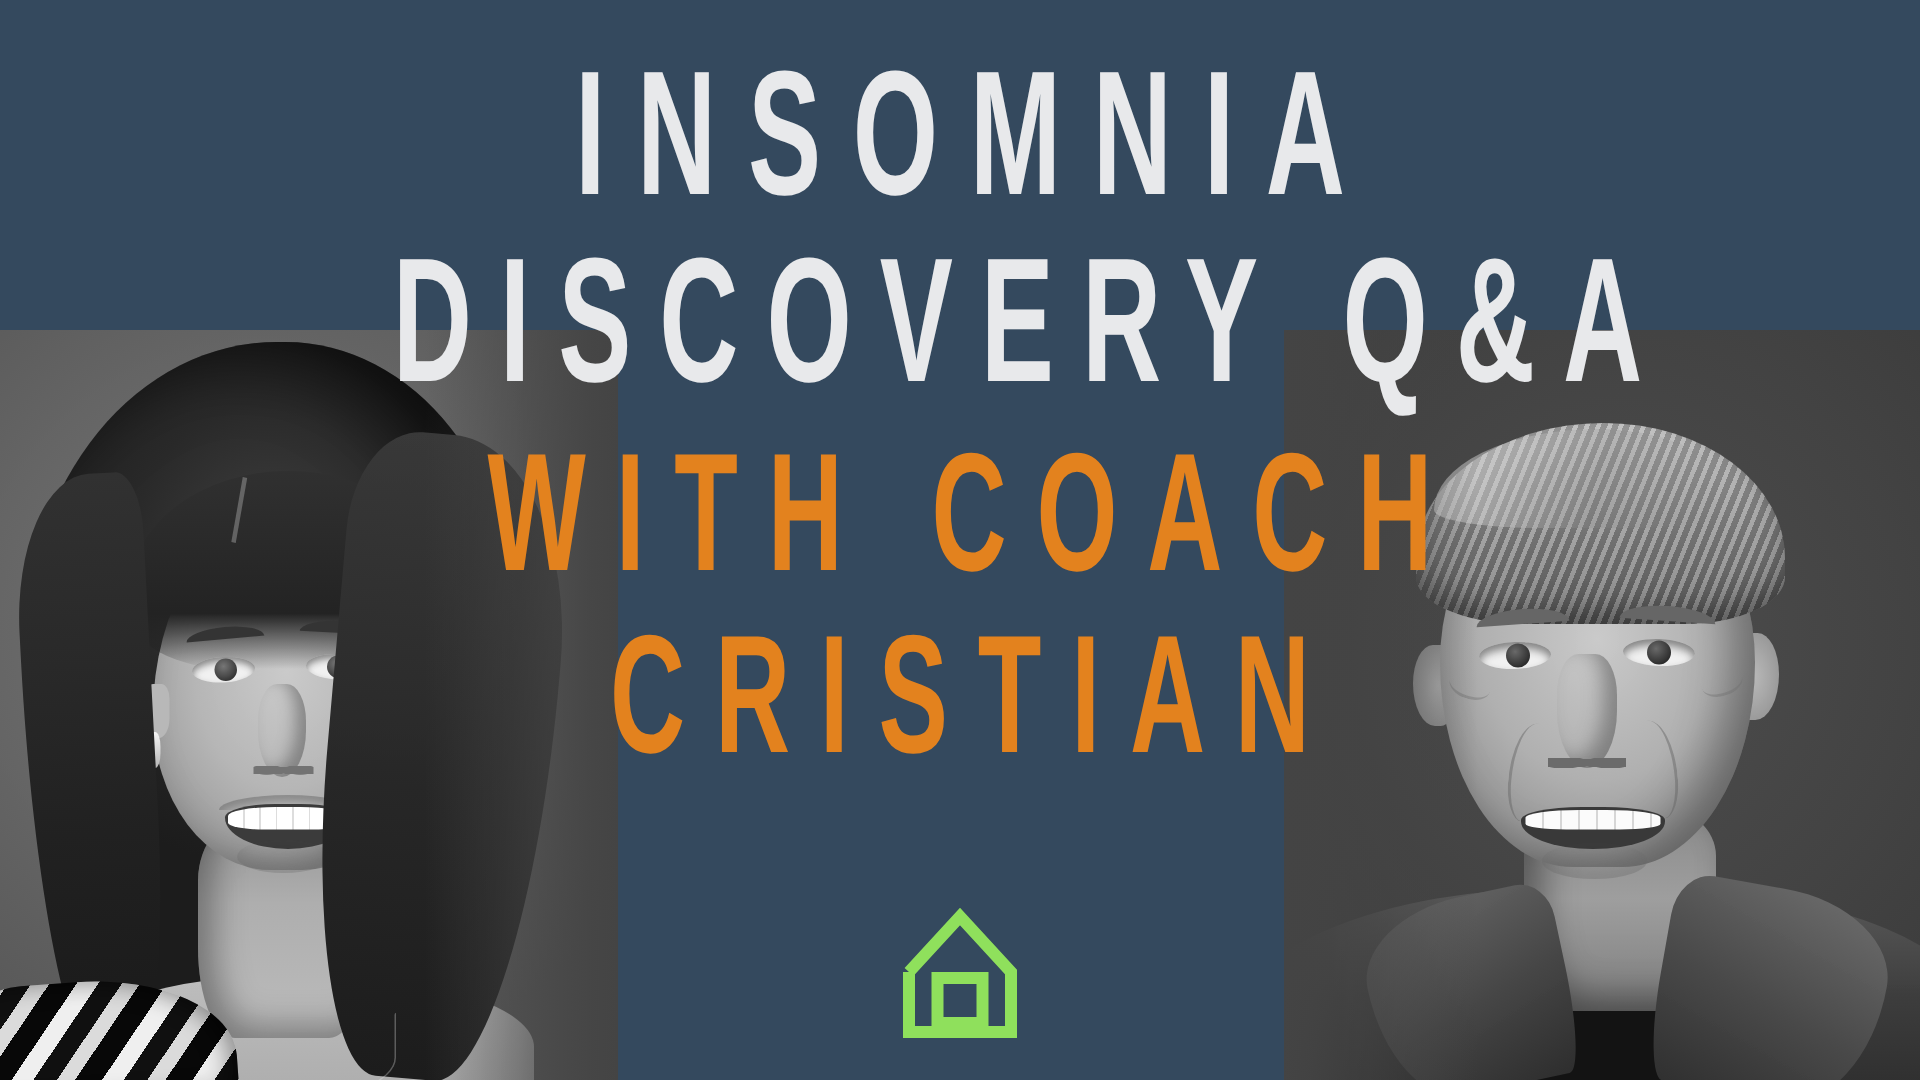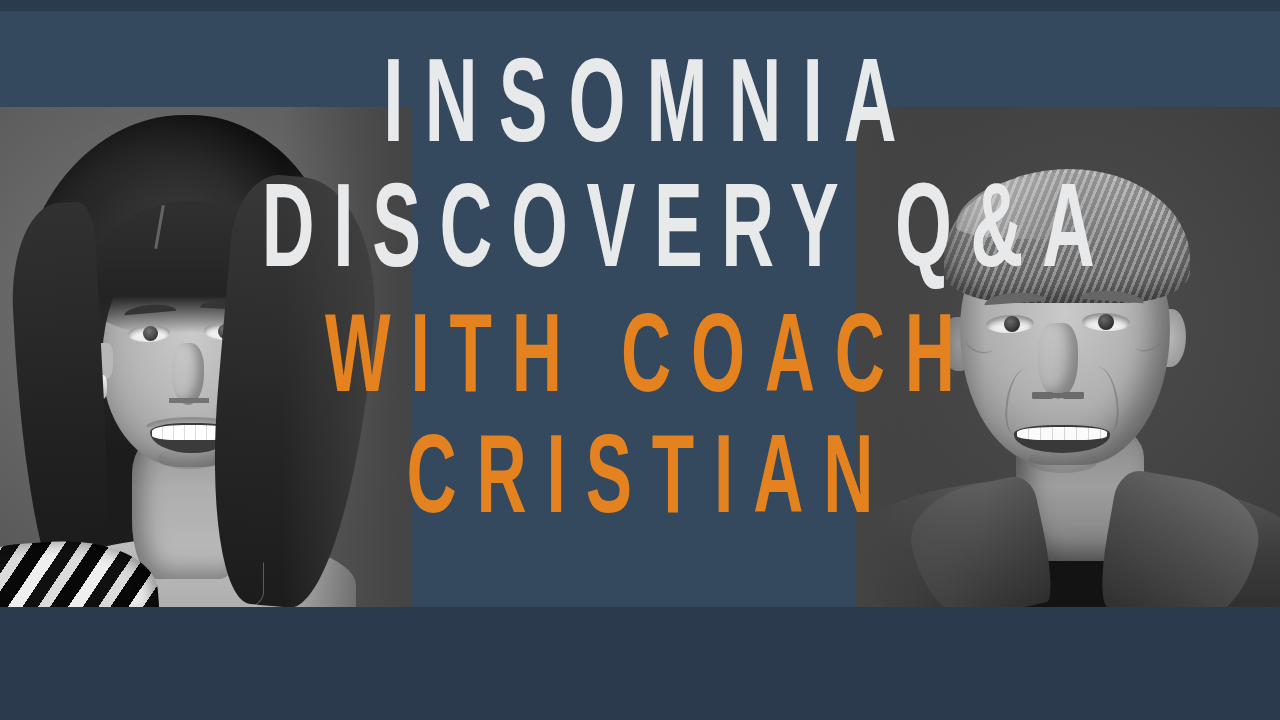--- a/index.html
+++ b/index.html
@@ -8,24 +8,23 @@
     padding: 0;
     background: #2b3b4d;
   }
   body {
     font-family: "Liberation Sans", sans-serif;
   }
 
   #thumbnail {
     position: relative;
     width: 1280px;
-    height: 596px;
+    height: 720px;
     overflow: hidden;
     background: #34495e;
-    margin-top: 11px;
   }
 
   
   .bg-fill {
     position: absolute;
     inset: 0;
     background: #34495e;
   }
 
   

